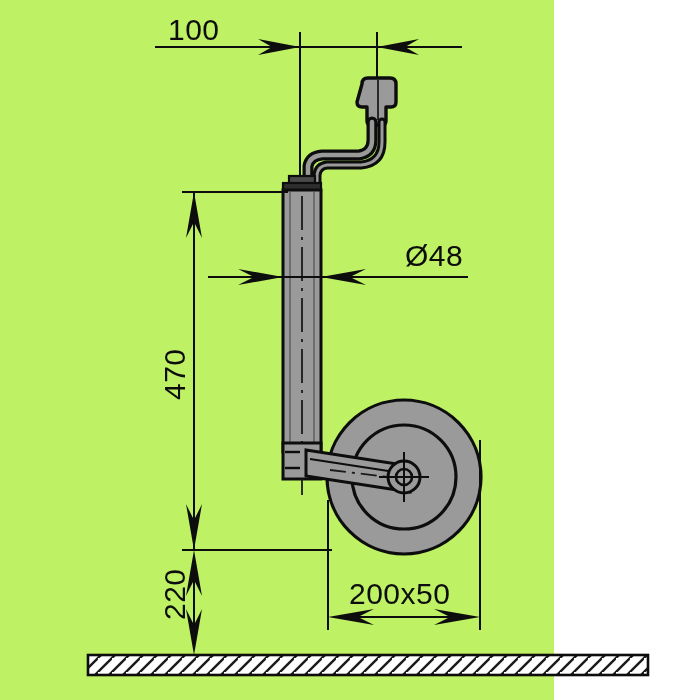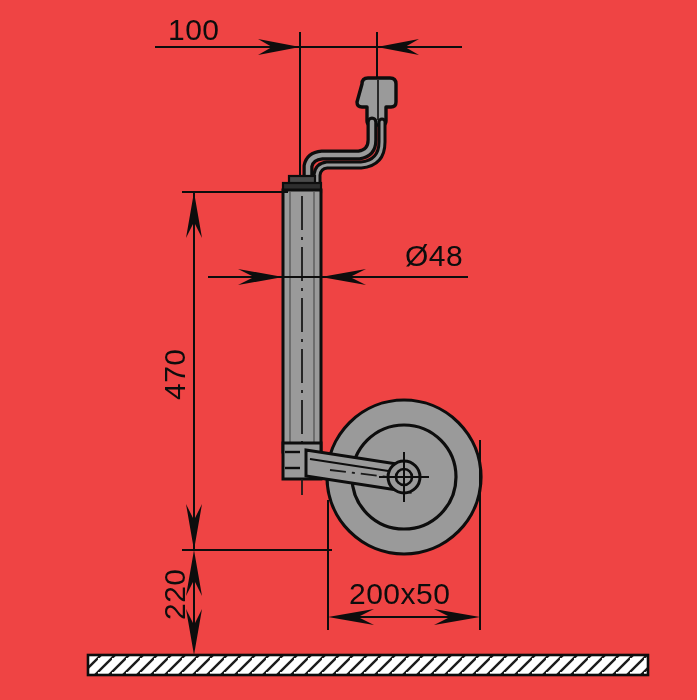--- a/index.html
+++ b/index.html
@@ -8,23 +8,23 @@
     background: #ffffff;
   }
   body {
     width: 700px;
     height: 700px;
     font-family: "Liberation Sans", sans-serif;
     overflow: hidden;
   }
   #drawing-root {
     position: relative;
-    width: 697px;
+    width: 554px;
     height: 700px;
-    background: #ef4444;
+    background: #bef264;
   }
   svg.canvas {
     display: block;
     width: 700px;
     height: 700px;
   }
   .dim-text {
     font-family: "Liberation Sans", sans-serif;
     font-size: 30px;
     fill: #0d0d0d;

